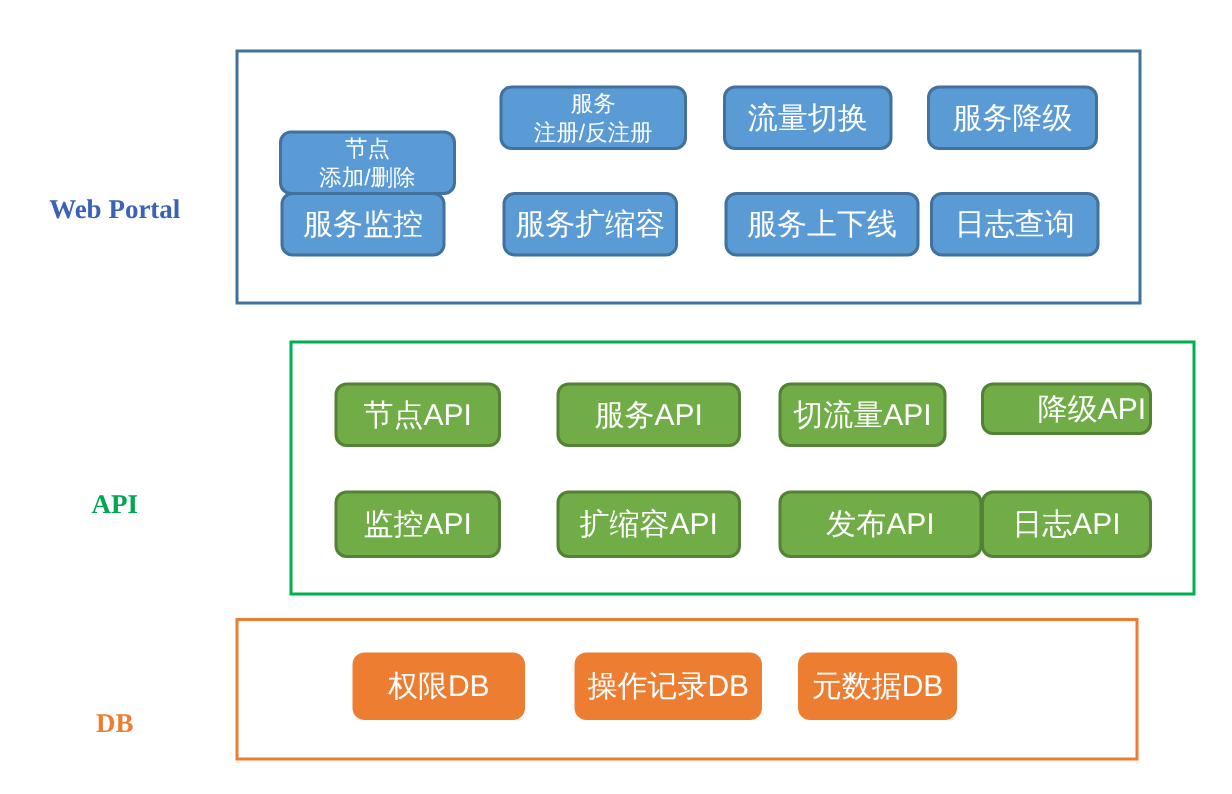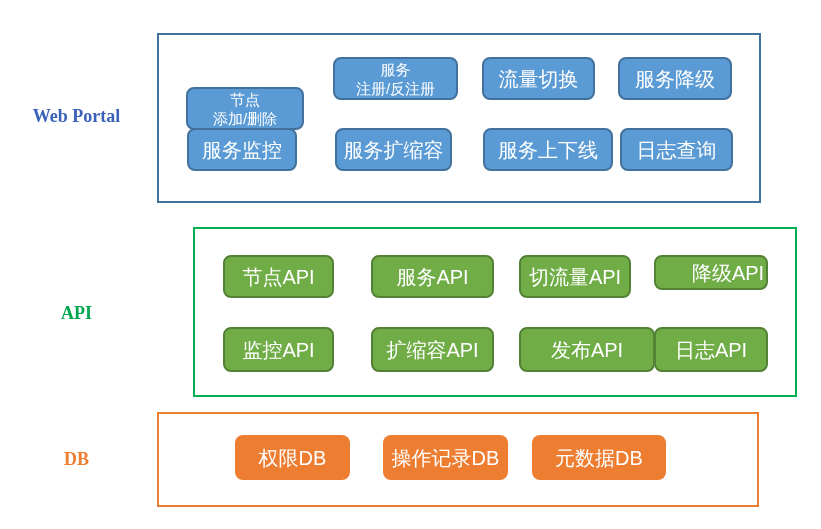--- a/index.html
+++ b/index.html
@@ -13,20 +13,21 @@
   }
   .gutter-label {
     position: absolute;
     left: 0;
     width: 153px;
     text-align: center;
     font-family: "Liberation Serif", serif;
     font-weight: bold;
     font-size: 18px;
     line-height: 21px;
+    margin-top: 23px;
   }
   .label-web { top: 106px; color: #3A62B8; }
   .label-api { top: 303px; color: #00A650; }
   .label-db  { top: 449px; color: #ED7D31; }
 
   .panel {
     position: absolute;
     left: 157px;
     box-sizing: border-box;
     background: #ffffff;
@@ -84,16 +85,16 @@
     <div class="node node-green" style="left:176px; top:98px; width:123px; height:45px;">扩缩容API</div>
     <div class="node node-green" style="left:324px; top:98px; width:136px; height:45px;">发布API</div>
     <div class="node node-green" style="left:459px; top:98px; width:114px; height:45px;">日志API</div>
   </div>
 
   <div class="gutter-label label-db">DB</div>
 
   <div class="panel panel-db">
     <div class="node node-orange" style="left:76px;  top:21px; width:115px; height:45px;">权限DB</div>
     <div class="node node-orange" style="left:224px; top:21px; width:125px; height:45px;">操作记录DB</div>
-    <div class="node node-orange" style="left:373px; top:21px; width:134px; height:45px;">元数据DB</div>
+    <div class="node node-orange" style="left:373px; top:21px; width:106px; height:45px;">元数据DB</div>
   </div>
 
 </div>
 
 </body></html>

